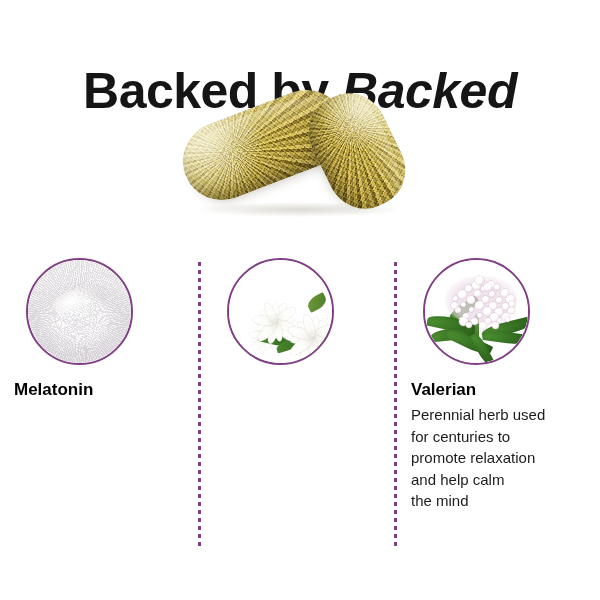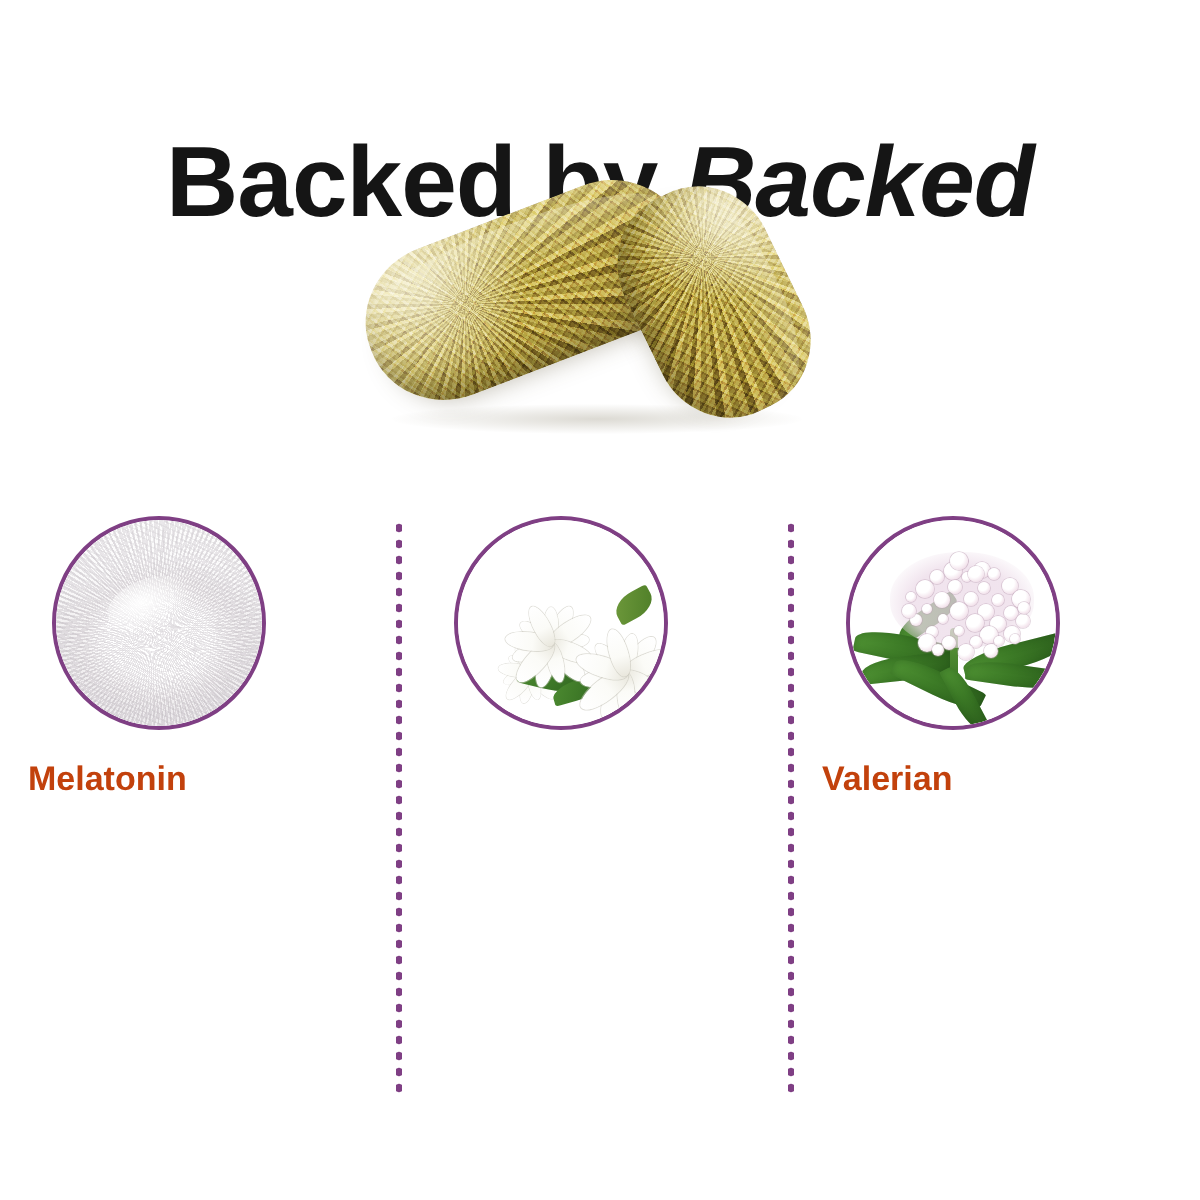--- a/index.html
+++ b/index.html
@@ -277,21 +277,21 @@
     border-radius: 48%;
     background: radial-gradient(ellipse at 50% 55%, rgba(236,219,232,.75) 0 52%, rgba(255,255,255,0) 80%);
   }
 
   
   .card-title {
     margin: 14px 0 3px 0;
     font-size: 17px;
     font-weight: 700;
     line-height: 22px;
-    color: #c2410c;
+    color: #000000;
   }
   .card-body {
     font-size: 15px;
     line-height: 21.5px;
     color: #1c1c1c;
     white-space: pre-line;
   }
 
   
   .divider {
@@ -443,16 +443,21 @@
               <div class="floret" style="width: 6px; height: 6px; left: 21px; top: 46px;"></div>
               <div class="floret" style="width: 5px; height: 5px; left: 60px; top: 41px;"></div>
               <div class="floret" style="width: 9px; height: 9px; left: 30px; top: 0px;"></div>
               <div class="floret" style="width: 8px; height: 8px; left: 39px; top: 7px;"></div>
               <div class="floret" style="width: 7px; height: 7px; left: 6px; top: 26px;"></div>
               <div class="floret" style="width: 6px; height: 6px; left: 64px; top: 25px;"></div>
             </div>
         </div>
       </div>
       <div class="card-title">Valerian</div>
+      <div class="card-body">Perennial herb used
+for centuries to
+promote relaxation
+and help calm
+the mind</div>
     </div>
 
   </div>
 </div>
 
 </body></html>

